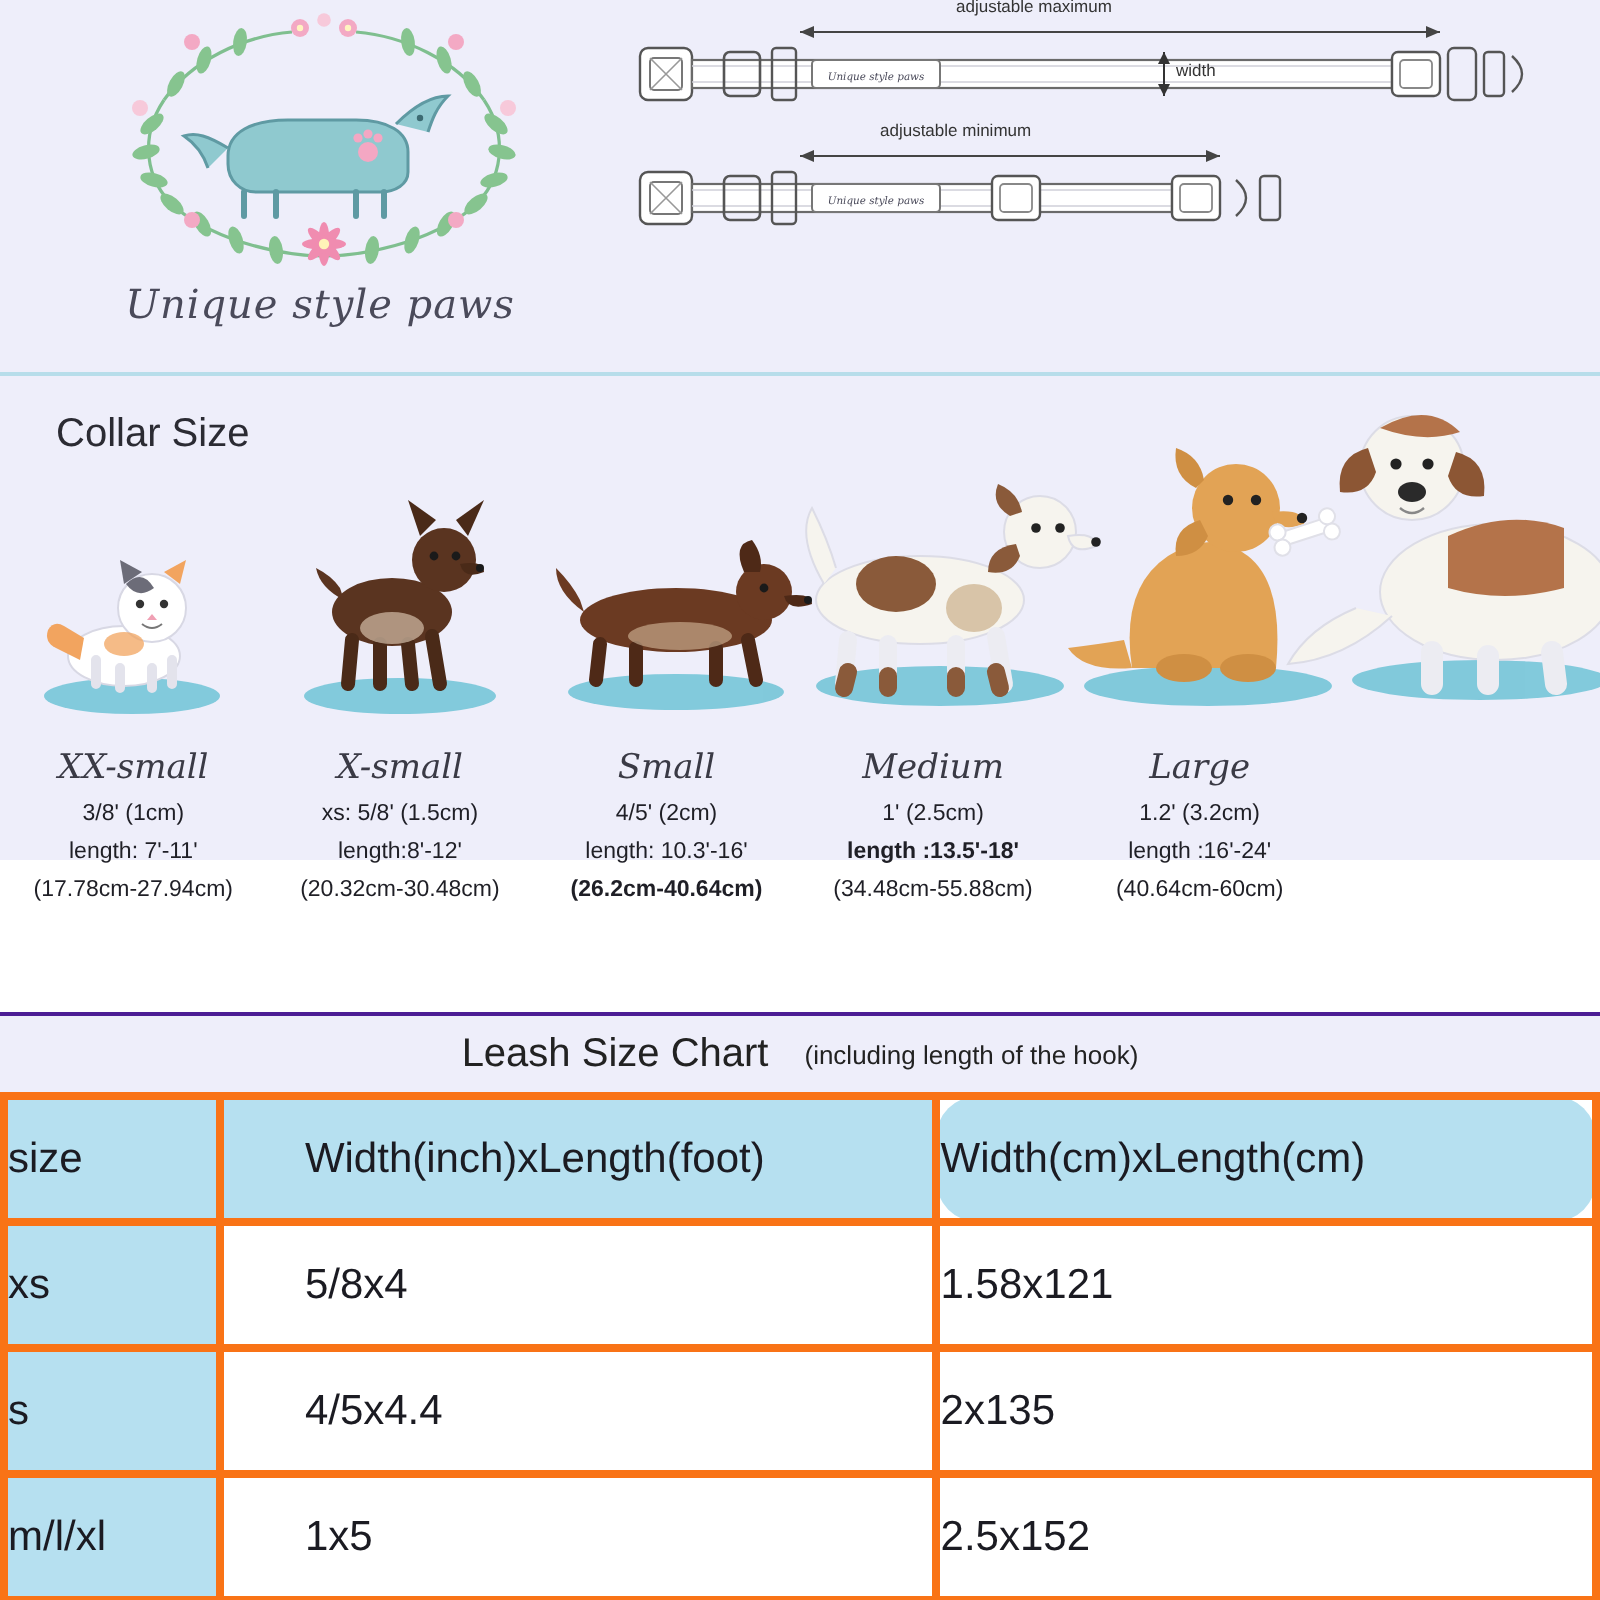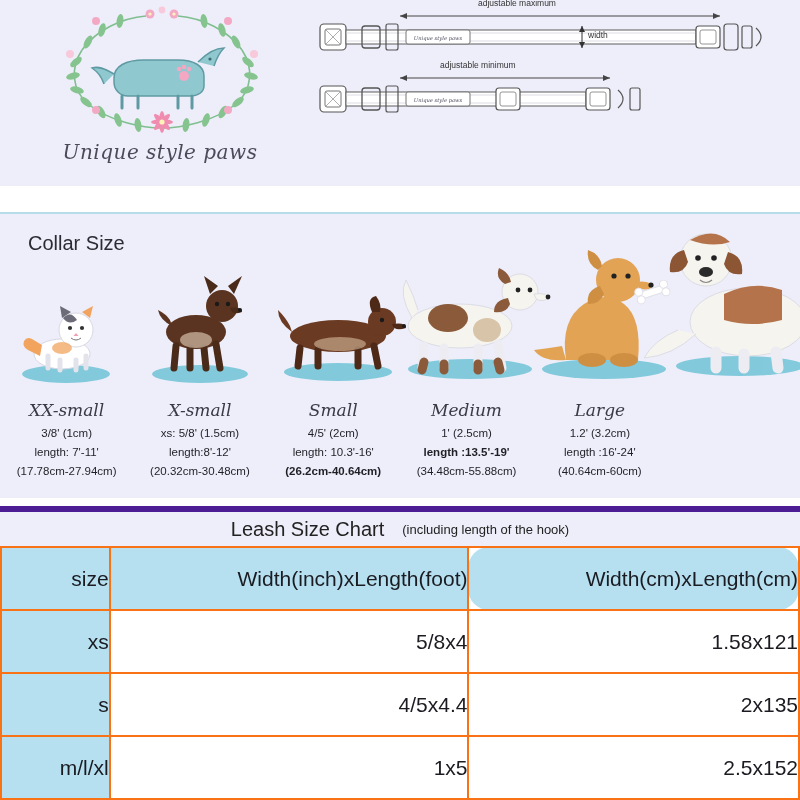--- a/index.html
+++ b/index.html
@@ -53,24 +53,23 @@
     position: absolute;
     font-size: 8.5px;
     color: #333;
     font-family: "Liberation Sans", sans-serif;
     white-space: nowrap;
   }
 
   
   .collar-section {
     position: relative;
-    width: 800px; height: 286px;
+    width: 800px; height: 244px;
     background: #eeeefa;
     border-top: 2px solid #b7ddea;
-    margin-top: 26px;
   }
   .collar-title {
     position: absolute;
     left: 28px; top: 18px;
     font-size: 20px;
     color: #2b2b33;
     font-family: "Liberation Sans", sans-serif;
   }
   .dogs-row {
     position: absolute;
@@ -102,21 +101,21 @@
     white-space: nowrap;
   }
   .size-col .sline.bold { font-weight: bold; }
 
   
   .leash-header {
     position: absolute;
     left: 0; top: 506px;
     width: 800px; height: 40px;
     background: #eeeefa;
-    border-top: 6px solid #4c1d95;
+    border-top: 2px solid #4c1d95;
     display: flex;
     align-items: center;
     justify-content: center;
     gap: 18px;
   }
   .leash-title {
     font-size: 20px;
     color: #222;
     font-family: "Liberation Sans", sans-serif;
   }
@@ -126,23 +125,23 @@
   }
 
   table.leash {
     position: absolute;
     left: 0; top: 546px;
     width: 800px;
     border-collapse: collapse;
     table-layout: fixed;
   }
   table.leash td {
-    border: 2px solid #f97316;
+    border: 4px solid #f97316;
     height: 63px;
-    text-align: right;
+    text-align: left;
     vertical-align: middle;
     font-size: 21px;
     color: #1b1b22;
     font-family: "Liberation Sans", sans-serif;
   }
   table.leash tr.head td {
     background: #b6e0f0;
     font-size: 21px;
   }
   table.leash td.c1 { width: 100px; background: #b6e0f0; }
@@ -423,21 +422,21 @@
       </div>
       <div class="size-col">
         <div class="sname">Small</div>
         <div class="sline">4/5' (2cm)</div>
         <div class="sline">length: 10.3'-16'</div>
         <div class="sline bold">(26.2cm-40.64cm)</div>
       </div>
       <div class="size-col">
         <div class="sname">Medium</div>
         <div class="sline">1' (2.5cm)</div>
-        <div class="sline bold">length :13.5'-19'</div>
+        <div class="sline bold">length :13.5'-18'</div>
         <div class="sline">(34.48cm-55.88cm)</div>
       </div>
       <div class="size-col">
         <div class="sname">Large</div>
         <div class="sline">1.2' (3.2cm)</div>
         <div class="sline">length :16'-24'</div>
         <div class="sline">(40.64cm-60cm)</div>
       </div>
     </div>
   </div>

